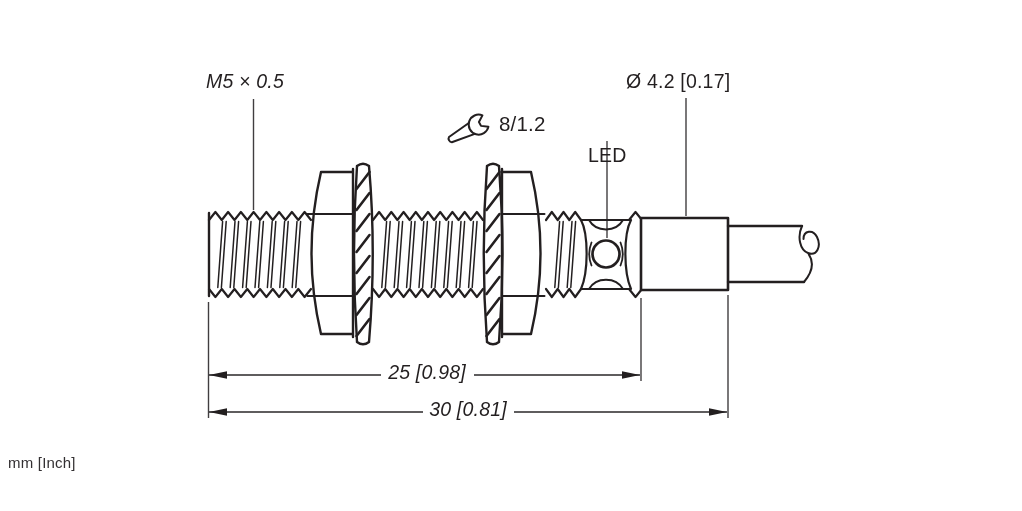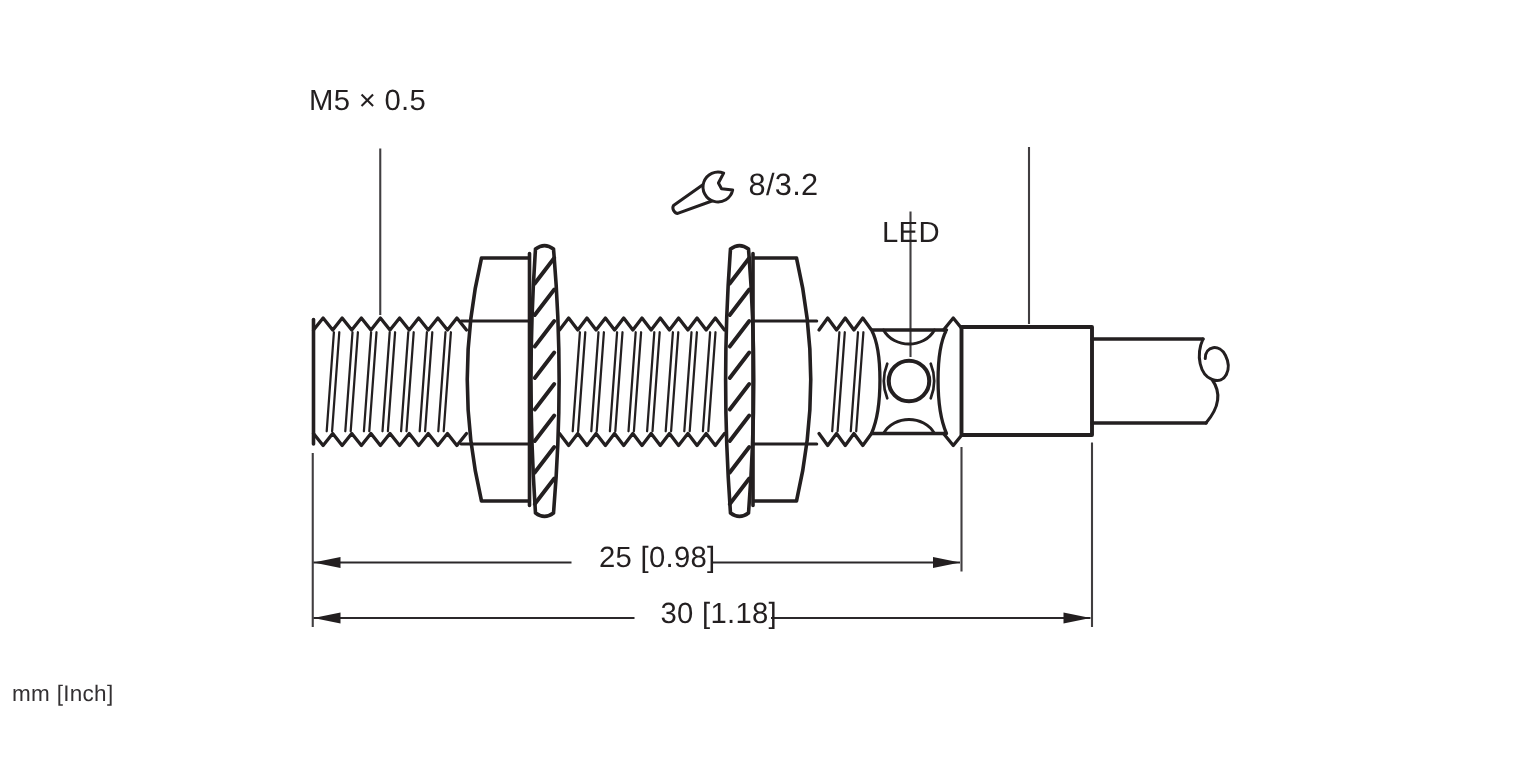--- a/index.html
+++ b/index.html
@@ -13,21 +13,21 @@
   .stage{position:absolute;inset:0;}
   svg#dwg{position:absolute;left:0;top:0;}
   .lbl{
     position:absolute;
     color:#231f20;
     font-size:19.5px;
     letter-spacing:0.2px;
     white-space:nowrap;
     line-height:1.15;
   }
-  .lbl.center{text-align:right;width:100px;}
+  .lbl.center{text-align:center;width:100px;font-style:italic;}
   .units{font-size:15px;color:#333032;letter-spacing:0.2px;}
 </style>
 </head>
 <body>
 
 <div class="stage">
 
   <svg id="dwg" width="1022" height="511" viewBox="0 0 1022 511">
 
     <g id="g-leaders" stroke="#413e40" stroke-width="1.4" fill="none">
@@ -153,25 +153,26 @@
         <path stroke-width="2" d="M802,226 C797,237 800,250 808,253 C817,256.5 821.5,246 817,237 C813,229 803.5,230.5 803.5,239 M808,253 C814.5,262 812.5,272 804,282"></path>
       </g>
     </g>
 
     <g transform="translate(443,130) rotate(-28)" fill="#ffffff" stroke="#231f20" stroke-width="2" stroke-linejoin="round">
       <path d="M2,9 C0,10.2 0,13.8 2,15 L27,18.5 L29.5,5.5 Z"></path>
       <path d="M41.7,5.6 A10,10 0 1 0 41.7,18.4 L35.5,14.2 L35.5,9.8 Z"></path>
     </g>
   </svg>
 
-  <div class="lbl" style="left:206px;top:56px;">M5 × 0.5</div>
+  <div class="lbl" style="left:206px;top:70px;font-style:italic;">M5 × 0.5</div>
 
-  <div class="lbl" style="left:499px;top:112px;font-size:20.5px;">8/3.2</div>
+  <div class="lbl" style="left:499px;top:112px;font-size:20.5px;">8/1.2</div>
 
   <div class="lbl" style="left:588px;top:112px;margin-top:32px;">LED</div>
 
+  <div class="lbl" style="left:626px;top:70px;">Ø 4.2 [0.17]</div>
 
   <div class="lbl center" style="left:377px;top:361px;">25 [0.98]</div>
 
-  <div class="lbl center" style="left:418px;top:398px;">30 [1.18]</div>
+  <div class="lbl center" style="left:418px;top:398px;">30 [0.81]</div>
 
   <div class="lbl units" style="left:8px;top:454px;">mm [Inch]</div>
 </div>
 
 </body></html>

